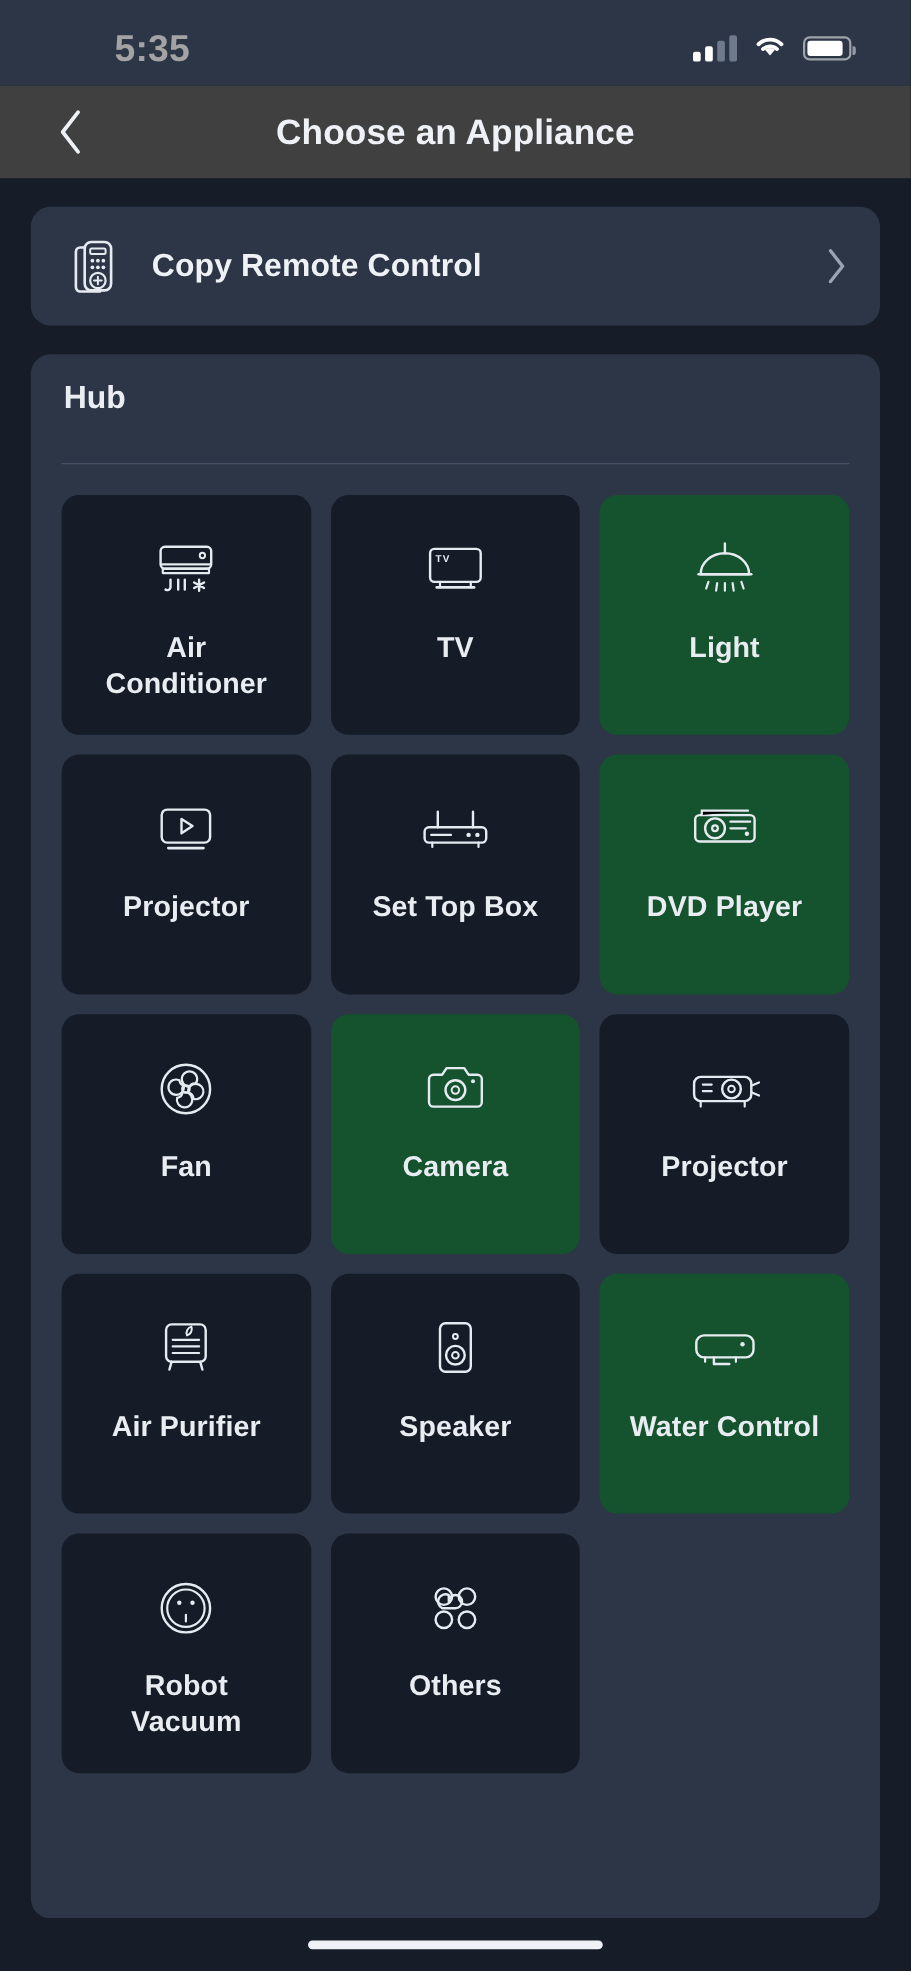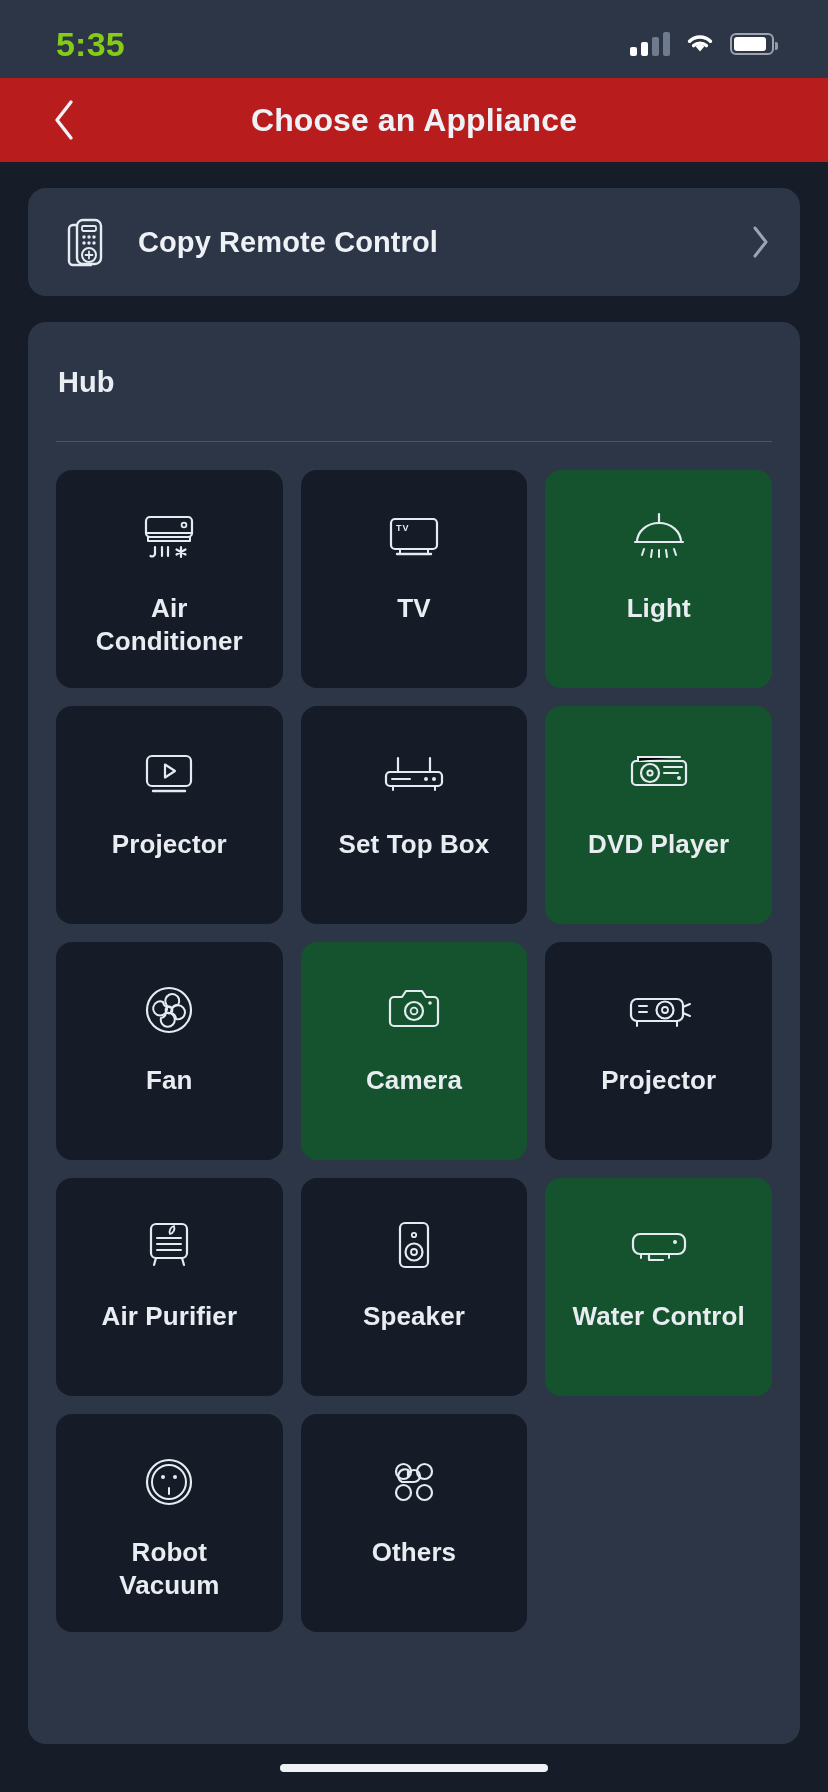--- a/index.html
+++ b/index.html
@@ -19,25 +19,26 @@
   
   .statusbar {
     height:78px;
     background:#2c3647;
     display:flex; align-items:center;
     padding:0 54px 0 56px;
     flex:0 0 auto;
     position:relative;
   }
   .status-time {
-    color:#84cc16;
+    color:#a3a3a3;
     font-size:34px;
     font-weight:600;
     letter-spacing:0.2px;
     margin-top:10px;
+    margin-left:48px;
   }
   .status-right {
     margin-left:auto;
     display:flex; align-items:center; gap:14px;
     margin-top:10px;
   }
   .bars { display:flex; align-items:flex-end; gap:4px; height:24px; }
   .bars i { display:block; width:7px; border-radius:2px; background:#ffffff; }
   .bars i:nth-child(1){ height:9px; }
   .bars i:nth-child(2){ height:14px; }
@@ -53,21 +54,21 @@
   .batt::after {
     content:""; position:absolute; right:-6px; top:7px;
     width:3px; height:8px; border-radius:0 2px 2px 0;
     background:rgba(255,255,255,.5);
   }
   .batt span { display:block; height:100%; width:88%; background:#fff; border-radius:3px; }
 
   
   .navbar {
     height:84px;
-    background:#b91c1c;
+    background:#404040;
     display:flex; align-items:center;
     position:relative;
     flex:0 0 auto;
   }
   .back-btn {
     position:absolute; left:36px; top:50%;
     transform:translateY(-50%);
     width:56px; height:56px;
     display:flex; align-items:center; justify-content:center;
     cursor:pointer;
@@ -118,21 +119,21 @@
   .hub-card {
     flex:1 1 auto;
     display:flex; flex-direction:column;
     padding:0 0 0 0;
     overflow:hidden;
   }
   .hub-title {
     color:#eaeef3;
     font-size:29px;
     font-weight:600;
-    padding:44px 0 42px 30px;
+    padding:24px 0 42px 30px;
   }
   .hub-divider {
     height:1px;
     background:#4a5668;
     margin:0 28px;
   }
   .grid {
     display:grid;
     grid-template-columns:repeat(3, 1fr);
     gap:18px;

